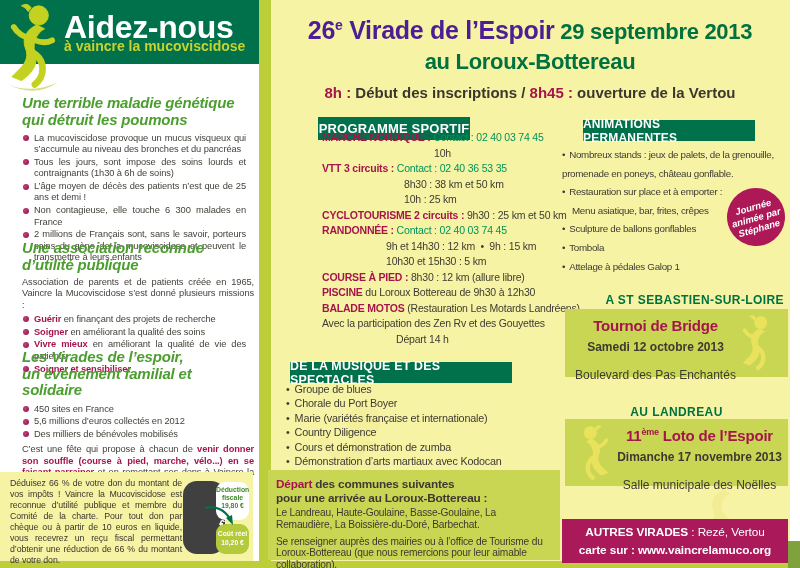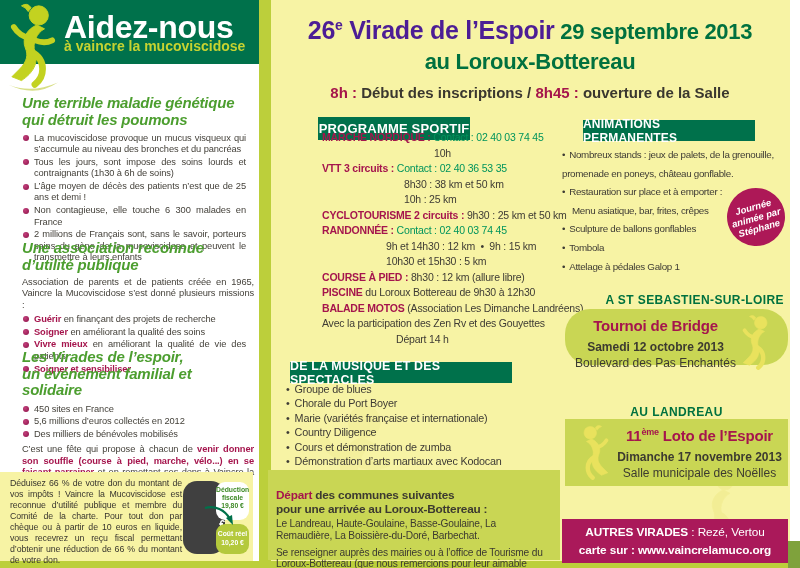--- a/index.html
+++ b/index.html
@@ -68,45 +68,45 @@
   .sub1{padding-left:82px;}
   .sub3{padding-left:64px;}
   .sub7{padding-left:74px;}
 
   
   .music-list{left:286px;top:382px;width:270px;font-size:10.8px;line-height:14.4px;
               letter-spacing:-0.2px;color:#3e3b34;white-space:nowrap;}
   .music-list .b{margin-right:5px;}
 
   
-  .depart-box{left:268px;top:470px;width:292px;height:90px;background:#c9d654;padding:19px 8px;}
+  .depart-box{left:268px;top:470px;width:292px;height:90px;background:#c9d654;padding:8px 8px;}
   .dep-l1,.dep-l2{font-size:11.8px;font-weight:bold;color:#3c3a30;line-height:13.5px;letter-spacing:-0.2px;}
   .dep-communes{font-size:10.2px;line-height:11.8px;color:#3c3a30;margin-top:2px;letter-spacing:-0.2px;}
   .dep-note{font-size:10.2px;line-height:11.8px;color:#3c3a30;margin-top:5px;letter-spacing:-0.2px;}
 
   
   .anim-list{left:562px;top:146px;width:235px;font-size:9.8px;line-height:18.6px;
              letter-spacing:-0.3px;color:#3e3b34;white-space:nowrap;}
   .anim-list .b{margin-right:4px;}
   .ind{padding-left:10px;}
 
   
   .badge{left:727px;top:188px;width:58px;height:58px;border-radius:50%;background:#ad1857;
          transform:rotate(-16deg);display:flex;flex-direction:column;align-items:center;justify-content:center;
          color:#fff;font-style:italic;font-weight:bold;font-size:9.5px;line-height:11px;text-align:center;}
 
   
   .evt-hdr{width:223px;text-align:center;color:#00713f;font-weight:bold;font-size:12px;letter-spacing:0.4px;}
   .evt{width:223px;background:#c9d654;}
-  .evt-box1{left:565px;top:309px;height:56px;border-radius:25px;}
+  .evt-box1{left:565px;top:309px;height:68px;}
   .evt-box2{left:565px;top:419px;height:67px;}
   .evt-title{font-size:15px;font-weight:bold;color:#a5154d;letter-spacing:-0.2px;}
   .evt-title sup{font-size:9px;}
   .evt-date{font-size:12px;font-weight:bold;color:#3c3a30;margin-top:6px;}
-  .evt-venue{font-size:12px;color:#3c3a30;margin-top:2px;}
+  .evt-venue{font-size:12px;color:#3c3a30;margin-top:14px;}
   .evt-text{position:absolute;top:8px;width:165px;text-align:center;}
 
   
   .footer-box{left:562px;top:519px;width:226px;height:44px;background:#aa195a;color:#fff;
               text-align:center;font-size:11.8px;line-height:18px;padding-top:4px;letter-spacing:-0.1px;}
   .fb{font-weight:bold;}
 
   .wm{opacity:0.55;}
 </style>
 </head>
@@ -207,36 +207,36 @@
     <svg class="abs tax-arrow" width="36" height="26" viewBox="0 0 36 26">
       <path d="M2 4 C12 1 22 6 27 15" stroke="#00714b" stroke-width="2.2" fill="none"></path>
       <path d="M23 14 L30 21 L29 11 Z" fill="#00714b"></path>
     </svg>
   </div>
 
   <div class="abs title-block">
     <div><span class="t-maroon"><span>26</span><sup>e</sup><span> Virade de l’Espoir</span></span><span class="t-green"> 29 septembre 2013</span></div>
     <div class="t-green title-l2">au Loroux-Bottereau</div>
   </div>
-  <div class="abs schedule"><span class="sch-m">8h :</span><span> Début des inscriptions / </span><span class="sch-m">8h45 :</span><span> ouverture de la Salle</span></div>
+  <div class="abs schedule"><span class="sch-m">8h :</span><span> Début des inscriptions / </span><span class="sch-m">8h45 :</span><span> ouverture de la Vertou</span></div>
 
   <div class="abs green-hdr hdr-prog">PROGRAMME SPORTIF</div>
   <div class="abs prog">
     <div><span class="lab">MARCHE NORDIQUE :</span><span class="con"> Contact : 02 40 03 74 45</span></div>
     <div class="sub0">10h</div>
     <div><span class="lab">VTT 3 circuits :</span><span class="con"> Contact : 02 40 36 53 35</span></div>
     <div class="sub1">8h30 : 38 km et 50 km</div>
     <div class="sub1">10h : 25 km</div>
     <div><span class="lab">CYCLOTOURISME 2 circuits :</span><span> 9h30 : 25 km et 50 km</span></div>
     <div><span class="lab">RANDONNÉE :</span><span class="con"> Contact : 02 40 03 74 45</span></div>
     <div class="sub3">9h et 14h30 : 12 km&nbsp; •&nbsp; 9h : 15 km</div>
     <div class="sub3">10h30 et 15h30 : 5 km</div>
     <div><span class="lab">COURSE À PIED :</span><span> 8h30 : 12 km (allure libre)</span></div>
     <div><span class="lab">PISCINE</span><span> du Loroux Bottereau de 9h30 à 12h30</span></div>
-    <div><span class="lab">BALADE MOTOS</span><span> (Association Les Dimanche Landréens)</span></div>
+    <div><span class="lab">BALADE MOTOS</span><span> (Restauration Les Motards Landréens)</span></div>
     <div>Avec la participation des Zen Rv et des Gouyettes</div>
     <div class="sub7">Départ 14 h</div>
   </div>
 
   <div class="abs green-hdr hdr-music">DE LA MUSIQUE ET DES SPECTACLES</div>
   <div class="abs music-list">
     <div><span class="b">•</span><span>Groupe de blues</span></div>
     <div><span class="b">•</span><span>Chorale du Port Boyer</span></div>
     <div><span class="b">•</span><span>Marie (variétés française et internationale)</span></div>
     <div><span class="b">•</span><span>Country Diligence</span></div>

